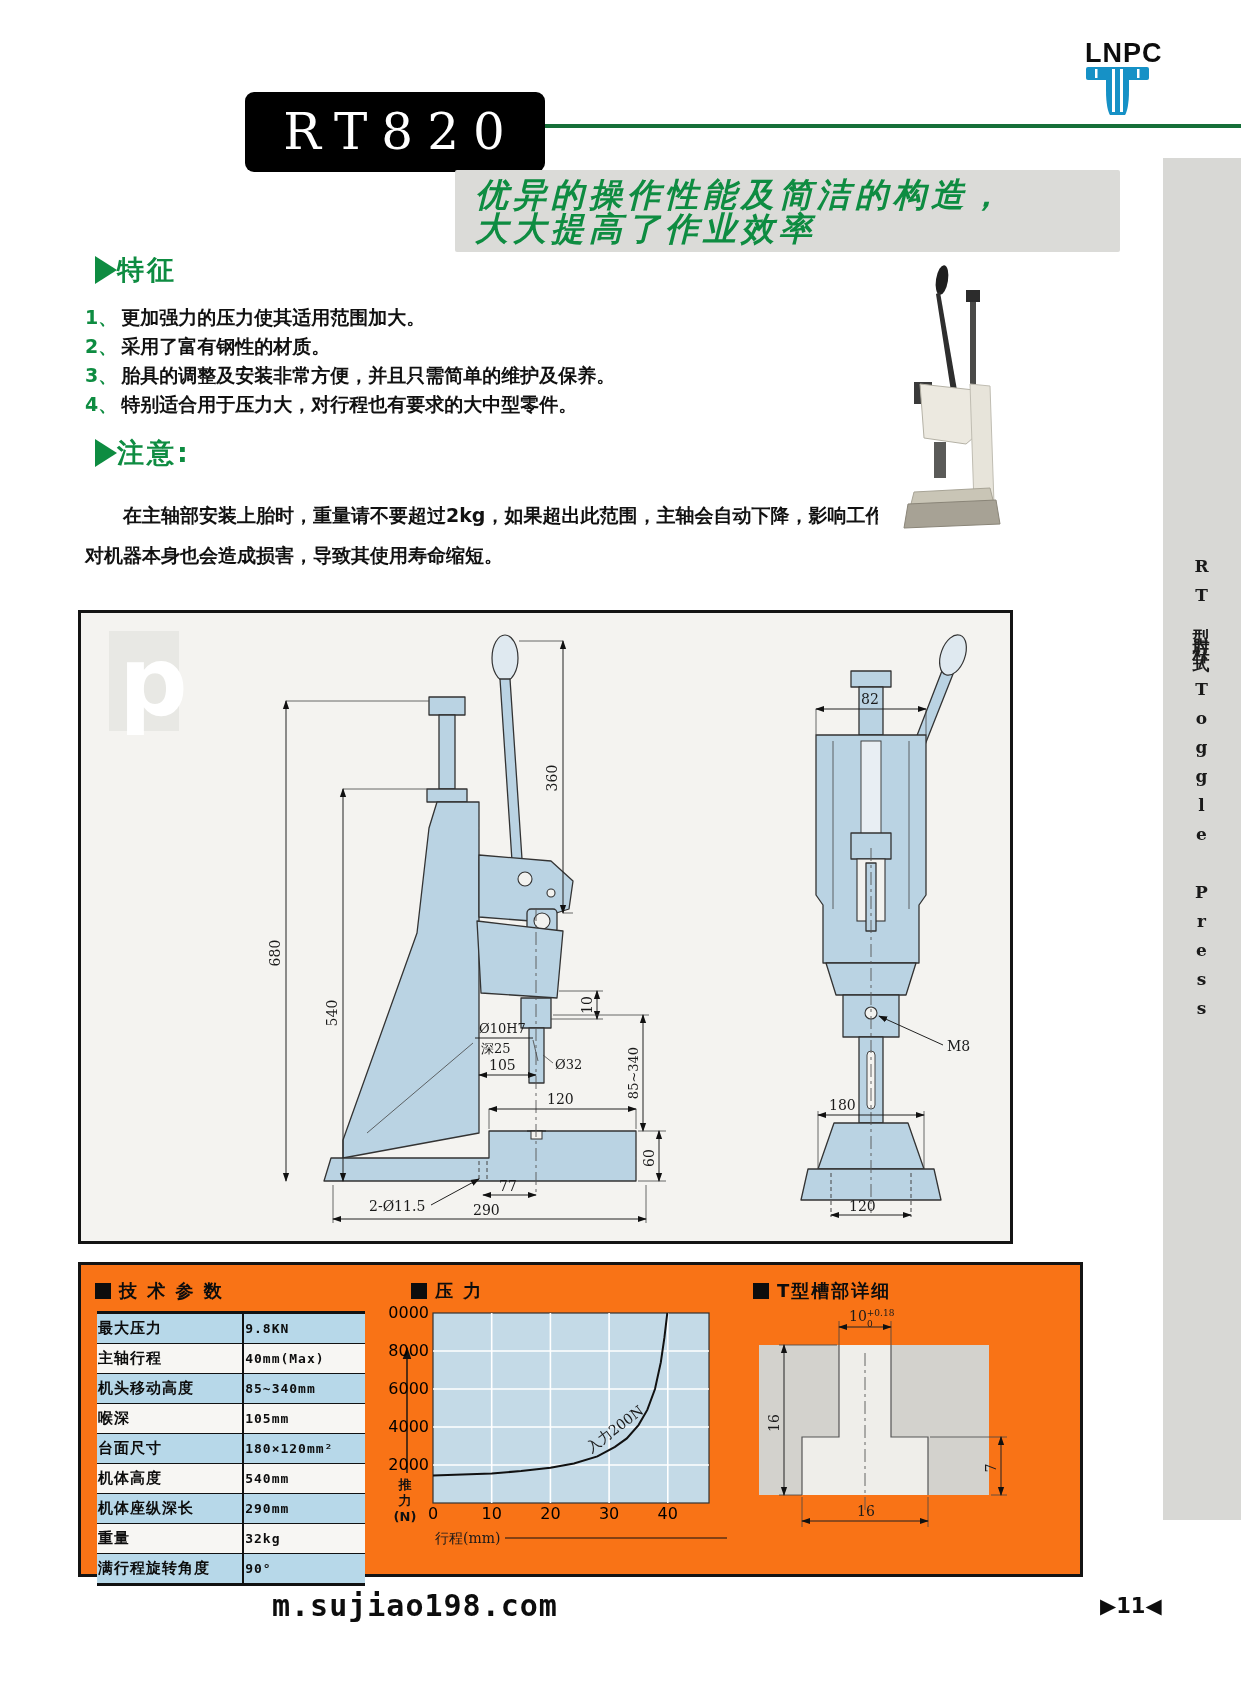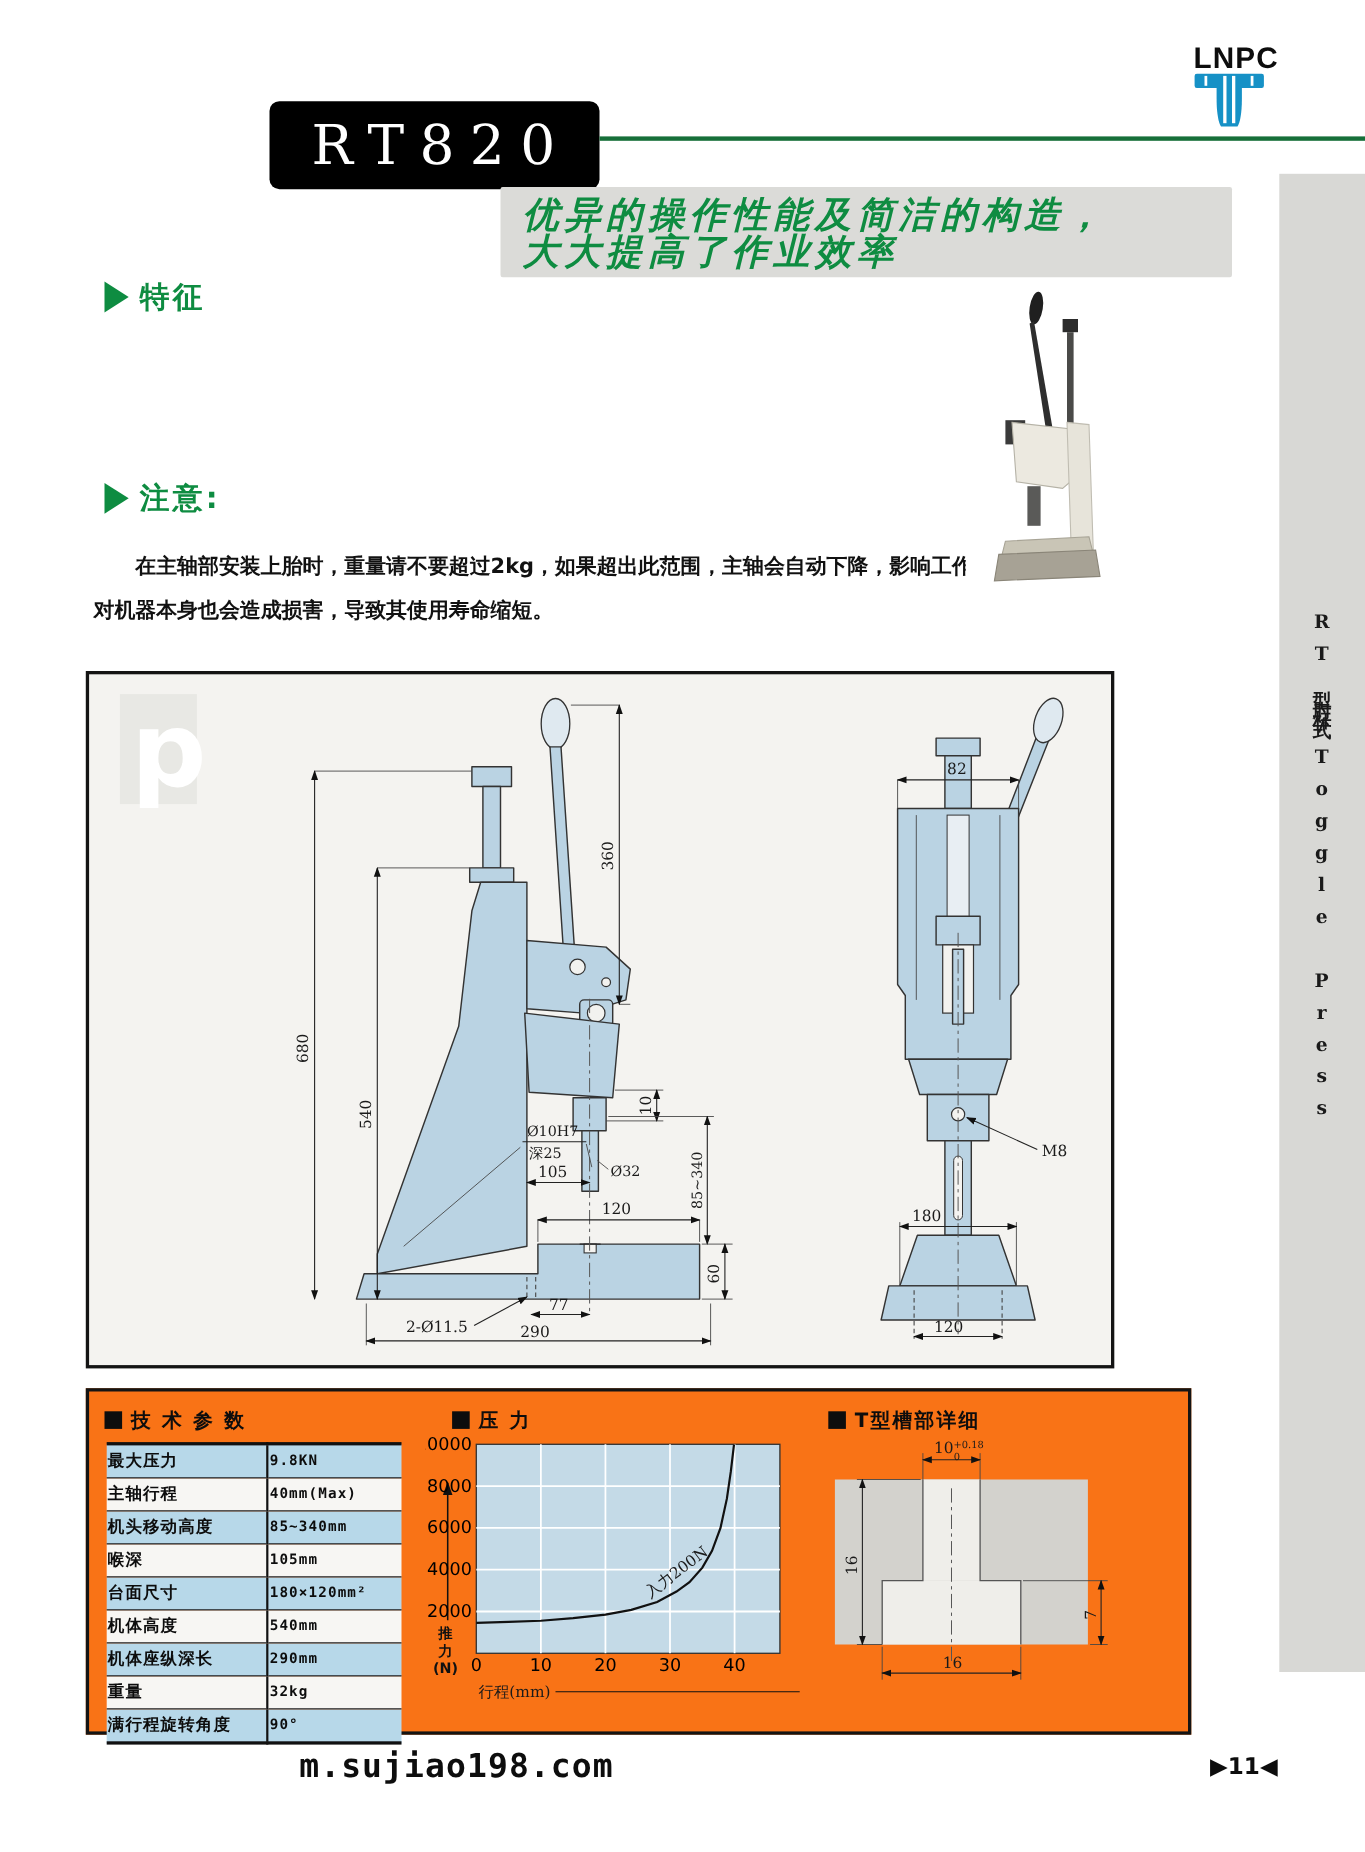--- a/index.html
+++ b/index.html
@@ -11,21 +11,21 @@
   #brand .word{font-family:"Liberation Sans",sans-serif;font-weight:bold;font-size:27px;letter-spacing:1px;color:#0d0d0d;line-height:26px;}
   #rt-box{position:absolute;left:245px;top:92px;width:300px;height:80px;background:#000000;border-radius:9px;
           display:flex;align-items:center;justify-content:center;}
   #rt-box .model{font-family:"DejaVu Serif","Liberation Serif",serif;font-size:50px;color:#ffffff;letter-spacing:14px;padding-left:12px;}
   #green-line{position:absolute;left:545px;top:124px;width:696px;height:4px;background:#166f39;}
   #subtitle{position:absolute;left:455px;top:170px;width:665px;height:82px;background:#dbdbd8;border-radius:2px;
             padding:8px 0 0 20px;box-sizing:border-box;}
   #subtitle div{font-size:33px;font-weight:bold;font-style:italic;color:#0e8c41;letter-spacing:5px;line-height:34px;}
 
   
-  .sec-head{position:absolute;display:flex;align-items:center;gap:10px;}
+  .sec-head{position:absolute;display:flex;align-items:center;}
   .tri{width:0;height:0;border-left:22px solid #0e8c41;border-top:14px solid transparent;border-bottom:14px solid transparent;}
   .sec-head .txt{font-size:27px;font-weight:bold;color:#0e8c41;letter-spacing:3px;}
 
   #features-list{position:absolute;left:85px;top:303px;width:640px;}
   .feat{font-size:19px;font-weight:bold;color:#111;line-height:29px;}
   .fnum{color:#0e8c41;margin-right:4px;}
 
   #notice-text{position:absolute;left:85px;top:476px;width:892px;font-size:19px;font-weight:bold;color:#111;
                line-height:40px;text-indent:2em;}
 
@@ -99,20 +99,26 @@
 
   <div id="subtitle">
     <div>优异的操作性能及简洁的构造，</div>
     <div>大大提高了作业效率</div>
   </div>
 
   <div class="sec-head" style="left:95px;top:252px;">
     <span class="tri"></span>
     <span class="txt">特征</span>
   </div>
+  <div id="features-list">
+      <div class="feat"><span class="fnum">1、</span><span>更加强力的压力使其适用范围加大。</span></div>
+      <div class="feat"><span class="fnum">2、</span><span>采用了富有钢性的材质。</span></div>
+      <div class="feat"><span class="fnum">3、</span><span>胎具的调整及安装非常方便，并且只需简单的维护及保养。</span></div>
+      <div class="feat"><span class="fnum">4、</span><span>特别适合用于压力大，对行程也有要求的大中型零件。</span></div>
+    </div>
 
   <div class="sec-head" style="left:95px;top:435px;">
     <span class="tri"></span>
     <span class="txt">注意:</span>
   </div>
   <p id="notice-text">在主轴部安装上胎时，重量请不要超过2kg，如果超出此范围，主轴会自动下降，影响工作的同时，对机器本身也会造成损害，导致其使用寿命缩短。</p>
 
   <div id="photo">
     <svg width="134" height="272" viewBox="0 0 134 272">
       <rect x="0" y="0" width="134" height="272" fill="#ffffff"></rect>

